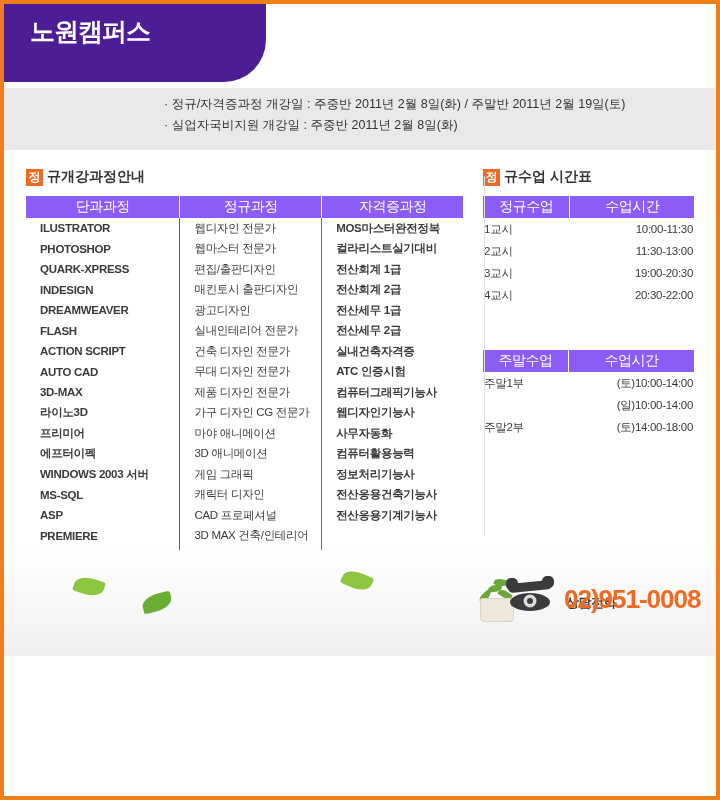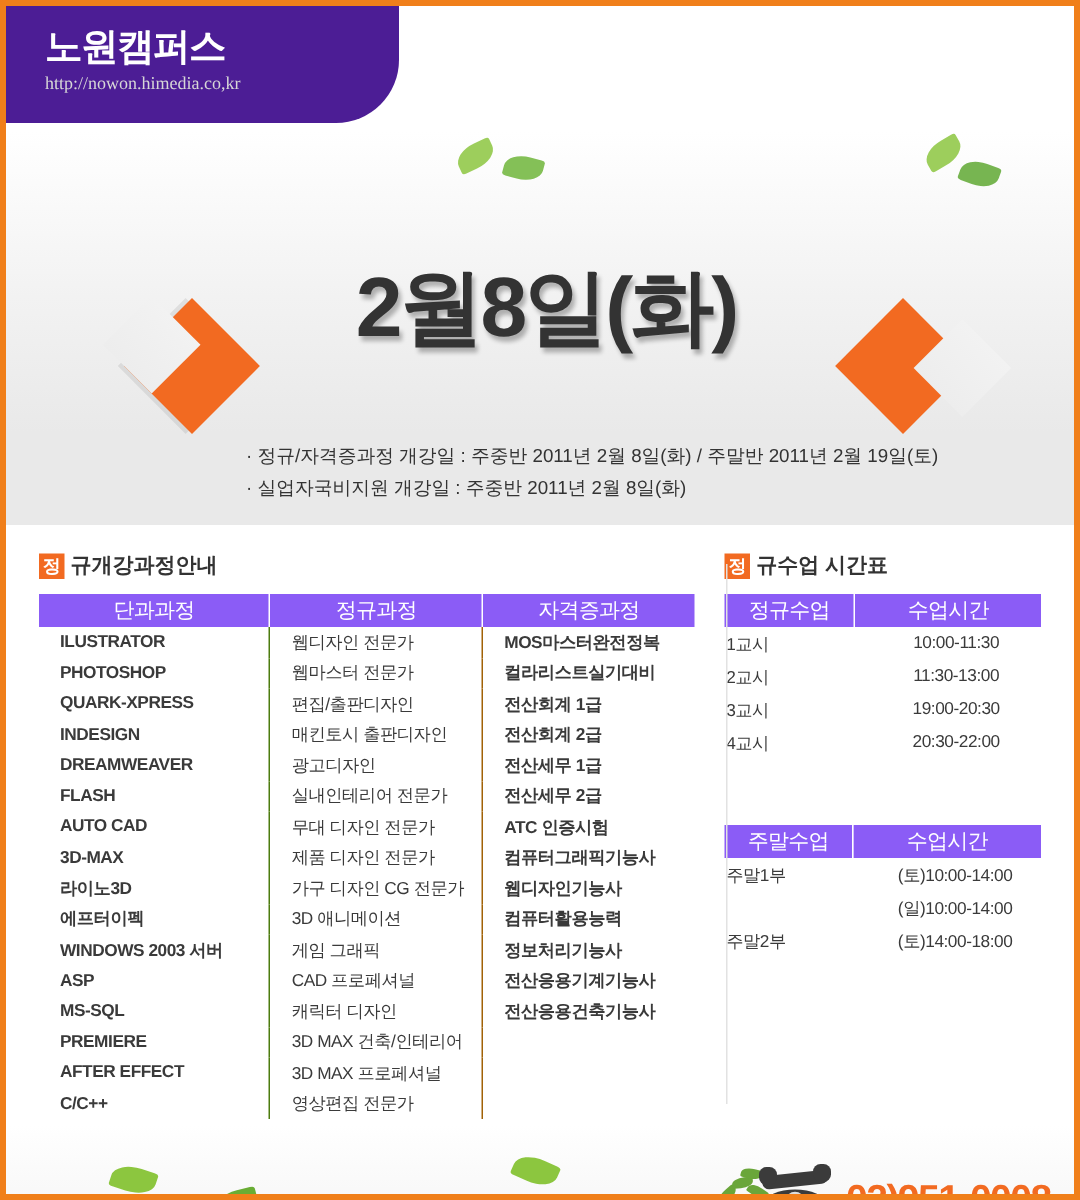--- a/index.html
+++ b/index.html
@@ -196,21 +196,21 @@
   .course-table td.c3 { width: 152px; font-weight: bold; }
   .course-table tr:first-child td { padding-top: 6px; }
 
   .time-table td {
     font-size: 11.5px;
     color: #3a3a3a;
     height: 20px;
     letter-spacing: -0.3px;
   }
   .time-table td.t1 { width: 96px; }
-  .time-table td.t2 { width: 124px; text-align: center; padding-left: 12px; margin-top: 32px; }
+  .time-table td.t2 { width: 124px; text-align: right; padding-left: 12px; margin-top: 32px; }
   .time-table tr:first-child td { padding-top: 6px; }
   .spacer-block { height: 44px; }
 
   
   .footer {
     position: relative;
     height: 106px;
     background: linear-gradient(to bottom, #ffffff 0%, #f0f0f0 100%);
     border-top: 0;
   }
@@ -279,33 +279,23 @@
   }
 </style>
 </head>
 <body>
 
 <div class="page">
 
   <div class="header">
     <div class="header-tab">
       <div class="campus-title">노원캠퍼스</div>
-      <div class="campus-url">http://nowon.himedia.co,kr</div>
     </div>
   </div>
 
-  <div class="hero">
-    <div class="leaf l1"></div>
-    <div class="leaf l2"></div>
-    <div class="leaf l3"></div>
-    <div class="leaf l4"></div>
-    <div class="arrow-left"></div>
-    <div class="arrow-right"></div>
-    <div class="hero-date">2월8일(화)</div>
-  </div>
 
   <div class="notices">
     <div>· 정규/자격증과정 개강일 :  주중반 2011년 2월 8일(화)  /  주말반 2011년 2월 19일(토)</div>
     <div>· 실업자국비지원 개강일 :  주중반 2011년 2월 8일(화)</div>
   </div>
 
   <div class="content">
     <div class="divider"></div>
     <div class="cols">
 
@@ -345,53 +335,63 @@
                 <td class="c1">DREAMWEAVER</td>
                 <td class="c2">광고디자인</td>
                 <td class="c3">전산세무 1급</td>
               </tr>
           <tr>
                 <td class="c1">FLASH</td>
                 <td class="c2">실내인테리어 전문가</td>
                 <td class="c3">전산세무 2급</td>
               </tr>
           <tr>
+                <td class="c1">ACTION SCRIPT</td>
+                <td class="c2">건축 디자인 전문가</td>
+                <td class="c3">실내건축자격증</td>
+              </tr>
+          <tr>
                 <td class="c1">AUTO CAD</td>
                 <td class="c2">무대 디자인 전문가</td>
                 <td class="c3">ATC 인증시험</td>
               </tr>
           <tr>
                 <td class="c1">3D-MAX</td>
                 <td class="c2">제품 디자인 전문가</td>
                 <td class="c3">컴퓨터그래픽기능사</td>
               </tr>
           <tr>
                 <td class="c1">라이노3D</td>
                 <td class="c2">가구 디자인 CG 전문가</td>
                 <td class="c3">웹디자인기능사</td>
               </tr>
           <tr>
+                <td class="c1">프리미어</td>
+                <td class="c2">마야 애니메이션</td>
+                <td class="c3">사무자동화</td>
+              </tr>
+          <tr>
                 <td class="c1">에프터이펙</td>
                 <td class="c2">3D 애니메이션</td>
                 <td class="c3">컴퓨터활용능력</td>
               </tr>
           <tr>
                 <td class="c1">WINDOWS 2003 서버</td>
                 <td class="c2">게임 그래픽</td>
                 <td class="c3">정보처리기능사</td>
               </tr>
           <tr>
+                <td class="c1">MS-SQL</td>
+                <td class="c2">캐릭터 디자인</td>
+                <td class="c3">전산응용건축기능사</td>
+              </tr>
+          <tr>
                 <td class="c1">ASP</td>
                 <td class="c2">CAD 프로페셔널</td>
                 <td class="c3">전산응용기계기능사</td>
-              </tr>
-          <tr>
-                <td class="c1">MS-SQL</td>
-                <td class="c2">캐릭터 디자인</td>
-                <td class="c3">전산응용건축기능사</td>
               </tr>
           <tr>
                 <td class="c1">PREMIERE</td>
                 <td class="c2">3D MAX 건축/인테리어</td>
                 <td class="c3"></td>
               </tr>
           <tr>
                 <td class="c1">AFTER EFFECT</td>
                 <td class="c2">3D MAX 프로페셔널</td>
                 <td class="c3"></td>

